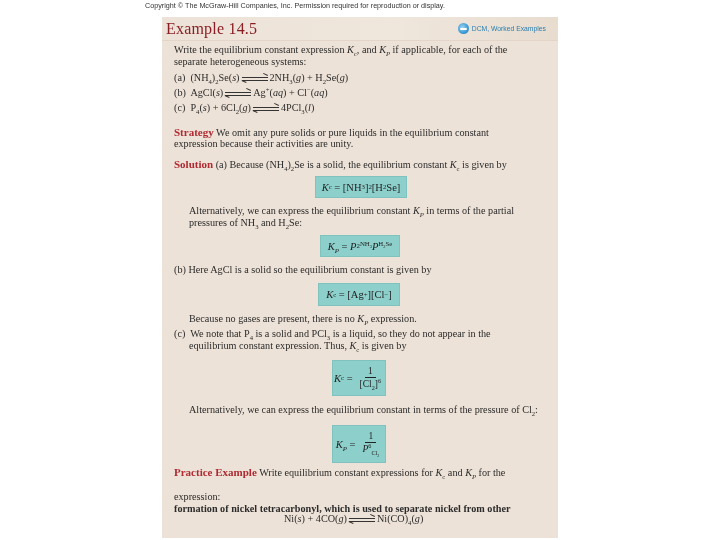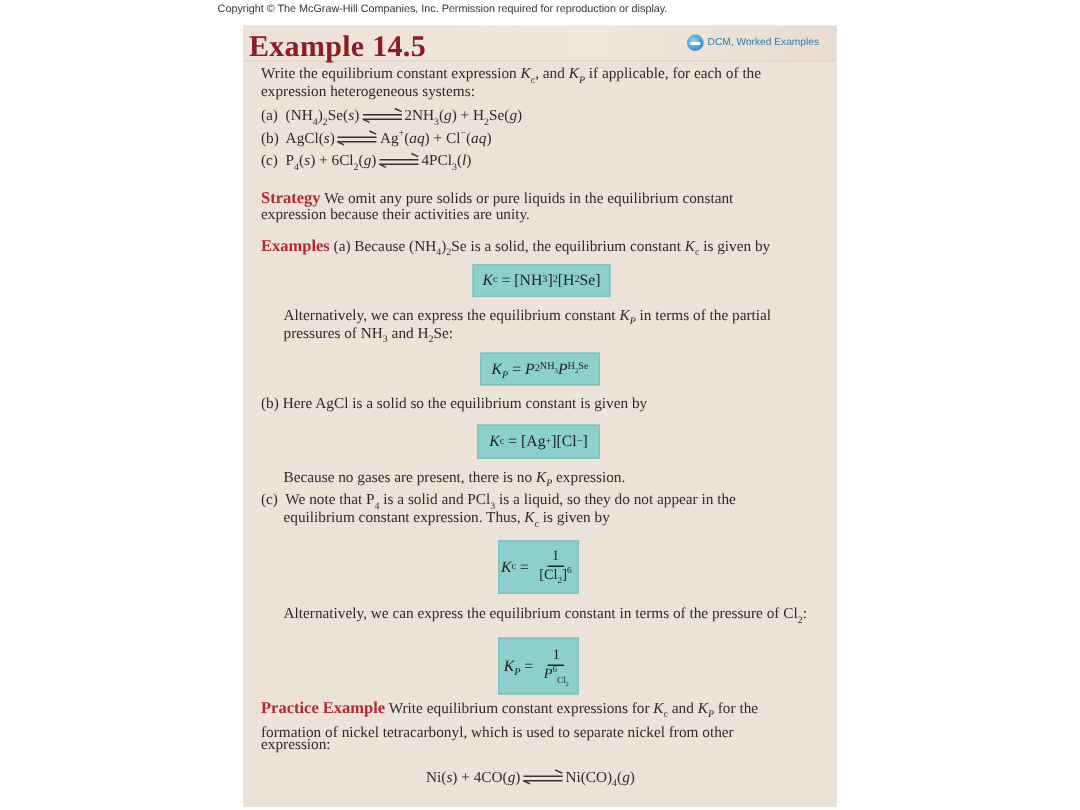--- a/index.html
+++ b/index.html
@@ -1,20 +1,20 @@
 <!DOCTYPE html>
 <html><head>
 <meta charset="utf-8">
 <style>
   html, body { margin:0; padding:0; }
   body { width:720px; height:540px; background:#ffffff; position:relative; overflow:hidden; font-family:"Liberation Serif", "DejaVu Serif", serif; color:#2a2a2a; }
   .copyright { position:absolute; top:1px; left:0; width:590px; text-align:center; font-family:"Liberation Sans", sans-serif; font-size:7.2px; color:#333; }
   .panel { position:absolute; left:162px; top:17px; width:396px; height:521px; background:#ede2d7; }
   .header { position:absolute; left:0; top:0; width:396px; height:23px; background:linear-gradient(to right, #ece2d8 0%, #efe6dc 60%, #e8dccf 100%); border-bottom:1px solid #e3d6c9; }
-  .title { position:absolute; left:4px; top:3px; font-size:20px; font-weight:bold; color:#8a1e24; letter-spacing:0.2px; }
+  .title { position:absolute; left:4px; top:3px; font-size:16px; font-weight:normal; color:#8a1e24; letter-spacing:0.2px; }
   .dcm { position:absolute; right:12px; top:6px; display:flex; align-items:center; gap:3px; font-family:"Liberation Sans", sans-serif; font-size:6.8px; color:#2a7fb0; }
   .dcm-icon { width:11px; height:11px; border-radius:50%; background:radial-gradient(circle at 40% 40%, #9fd4f0 0%, #3a9ad6 60%, #1e6ea8 100%); position:relative; }
   .dcm-icon:after { content:""; position:absolute; left:2px; top:4.5px; width:7px; height:2px; background:#fff; border-radius:1px; }
   .line { position:absolute; left:12px; font-size:10.2px; line-height:12px; white-space:nowrap; color:#2b2b2b; }
   .indent { left:27px; }
   .label-red { color:#b02a32; font-weight:bold; font-size:11px; }
   .eqbox { position:absolute; background:#8dcfcb; border:1px solid #7fc2be; font-size:10.5px; color:#1e1e1e; display:flex; align-items:center; justify-content:center; white-space:nowrap; }
   i { font-style:italic; }
   sub, sup { font-size:65%; line-height:0; }
   .arrow { display:inline-block; width:26px; height:8px; position:relative; vertical-align:middle; margin:0 2px; }
@@ -34,30 +34,30 @@
 <div class="panel">
   <div class="header">
     <div class="title">Example 14.5</div>
     <div class="dcm">
       <span class="dcm-icon"></span>
       <span>DCM, Worked Examples</span>
     </div>
   </div>
 
   <div class="line" style="top:27px;">Write the equilibrium constant expression <i>K</i><sub>c</sub>, and <i>K<sub>P</sub></i> if applicable, for each of the</div>
-  <div class="line" style="top:39px;">expression heterogeneous systems:</div>
+  <div class="line" style="top:39px;">separate heterogeneous systems:</div>
 
   <div class="line" style="top:55px;">(a)&nbsp; (NH<sub>4</sub>)<sub>2</sub>Se(<i>s</i>)<span class="arrow"><span class="hr"></span><span class="hl"></span></span>2NH<sub>3</sub>(<i>g</i>) + H<sub>2</sub>Se(<i>g</i>)</div>
   <div class="line" style="top:70px;">(b)&nbsp; AgCl(<i>s</i>)<span class="arrow"><span class="hr"></span><span class="hl"></span></span>Ag<sup>+</sup>(<i>aq</i>) + Cl<sup>−</sup>(<i>aq</i>)</div>
   <div class="line" style="top:85px;">(c)&nbsp; P<sub>4</sub>(<i>s</i>) + 6Cl<sub>2</sub>(<i>g</i>)<span class="arrow"><span class="hr"></span><span class="hl"></span></span>4PCl<sub>3</sub>(<i>l</i>)</div>
 
   <div class="line" style="top:109px;"><span class="label-red">Strategy</span> <span>We omit any pure solids or pure liquids in the equilibrium constant</span></div>
   <div class="line" style="top:121px;">expression because their activities are unity.</div>
 
-  <div class="line" style="top:141px;"><span class="label-red">Examples</span> (a) Because (NH<sub>4</sub>)<sub>2</sub>Se is a solid, the equilibrium constant <i>K</i><sub>c</sub> is given by</div>
+  <div class="line" style="top:141px;"><span class="label-red">Solution</span> (a) Because (NH<sub>4</sub>)<sub>2</sub>Se is a solid, the equilibrium constant <i>K</i><sub>c</sub> is given by</div>
 
   <div class="eqbox" style="left:153px; top:159px; width:90px; height:20px;"><i>K</i><sub>c</sub>&nbsp;=&nbsp;[NH<sub>3</sub>]<sup>2</sup>[H<sub>2</sub>Se]</div>
 
   <div class="line indent" style="top:188px;">Alternatively, we can express the equilibrium constant <i>K<sub>P</sub></i> in terms of the partial</div>
   <div class="line indent" style="top:200px;">pressures of NH<sub>3</sub> and H<sub>2</sub>Se:</div>
 
   <div class="eqbox" style="left:158px; top:218px; width:78px; height:20px;"><i>K<sub>P</sub></i>&nbsp;=&nbsp;<i>P</i><sup>2</sup><sub>NH<sub>3</sub></sub><i>P</i><sub>H<sub>2</sub>Se</sub></div>
 
   <div class="line" style="top:247px;text-align:center;">(b) Here AgCl is a solid so the equilibrium constant is given by</div>
 
@@ -74,17 +74,17 @@
       </span></div>
 
   <div class="line indent" style="top:387px;">Alternatively, we can express the equilibrium constant in terms of the pressure of Cl<sub>2</sub>:</div>
 
   <div class="eqbox" style="left:170px; top:408px; width:52px; height:36px;"><i>K<sub>P</sub></i>&nbsp;=<span class="frac">
         <span class="num">1</span>
         <span class="den"><i>P</i><sup>6</sup><sub>Cl<sub>2</sub></sub></span>
       </span></div>
 
   <div class="line" style="top:449px;"><span class="label-red">Practice Example</span> Write equilibrium constant expressions for <i>K</i><sub>c</sub> and <i>K<sub>P</sub></i> for the</div>
-  <div class="line" style="top:466px;">formation of nickel tetracarbonyl, which is used to separate nickel from other</div>
+  <div class="line" style="top:486px;font-weight:bold;">formation of nickel tetracarbonyl, which is used to separate nickel from other</div>
   <div class="line" style="top:474px;">expression:</div>
 
   <div class="line" style="top:496px; left:122px;">Ni(<i>s</i>) + 4CO(<i>g</i>)<span class="arrow"><span class="hr"></span><span class="hl"></span></span>Ni(CO)<sub>4</sub>(<i>g</i>)</div>
 </div>
 
 </body></html>

